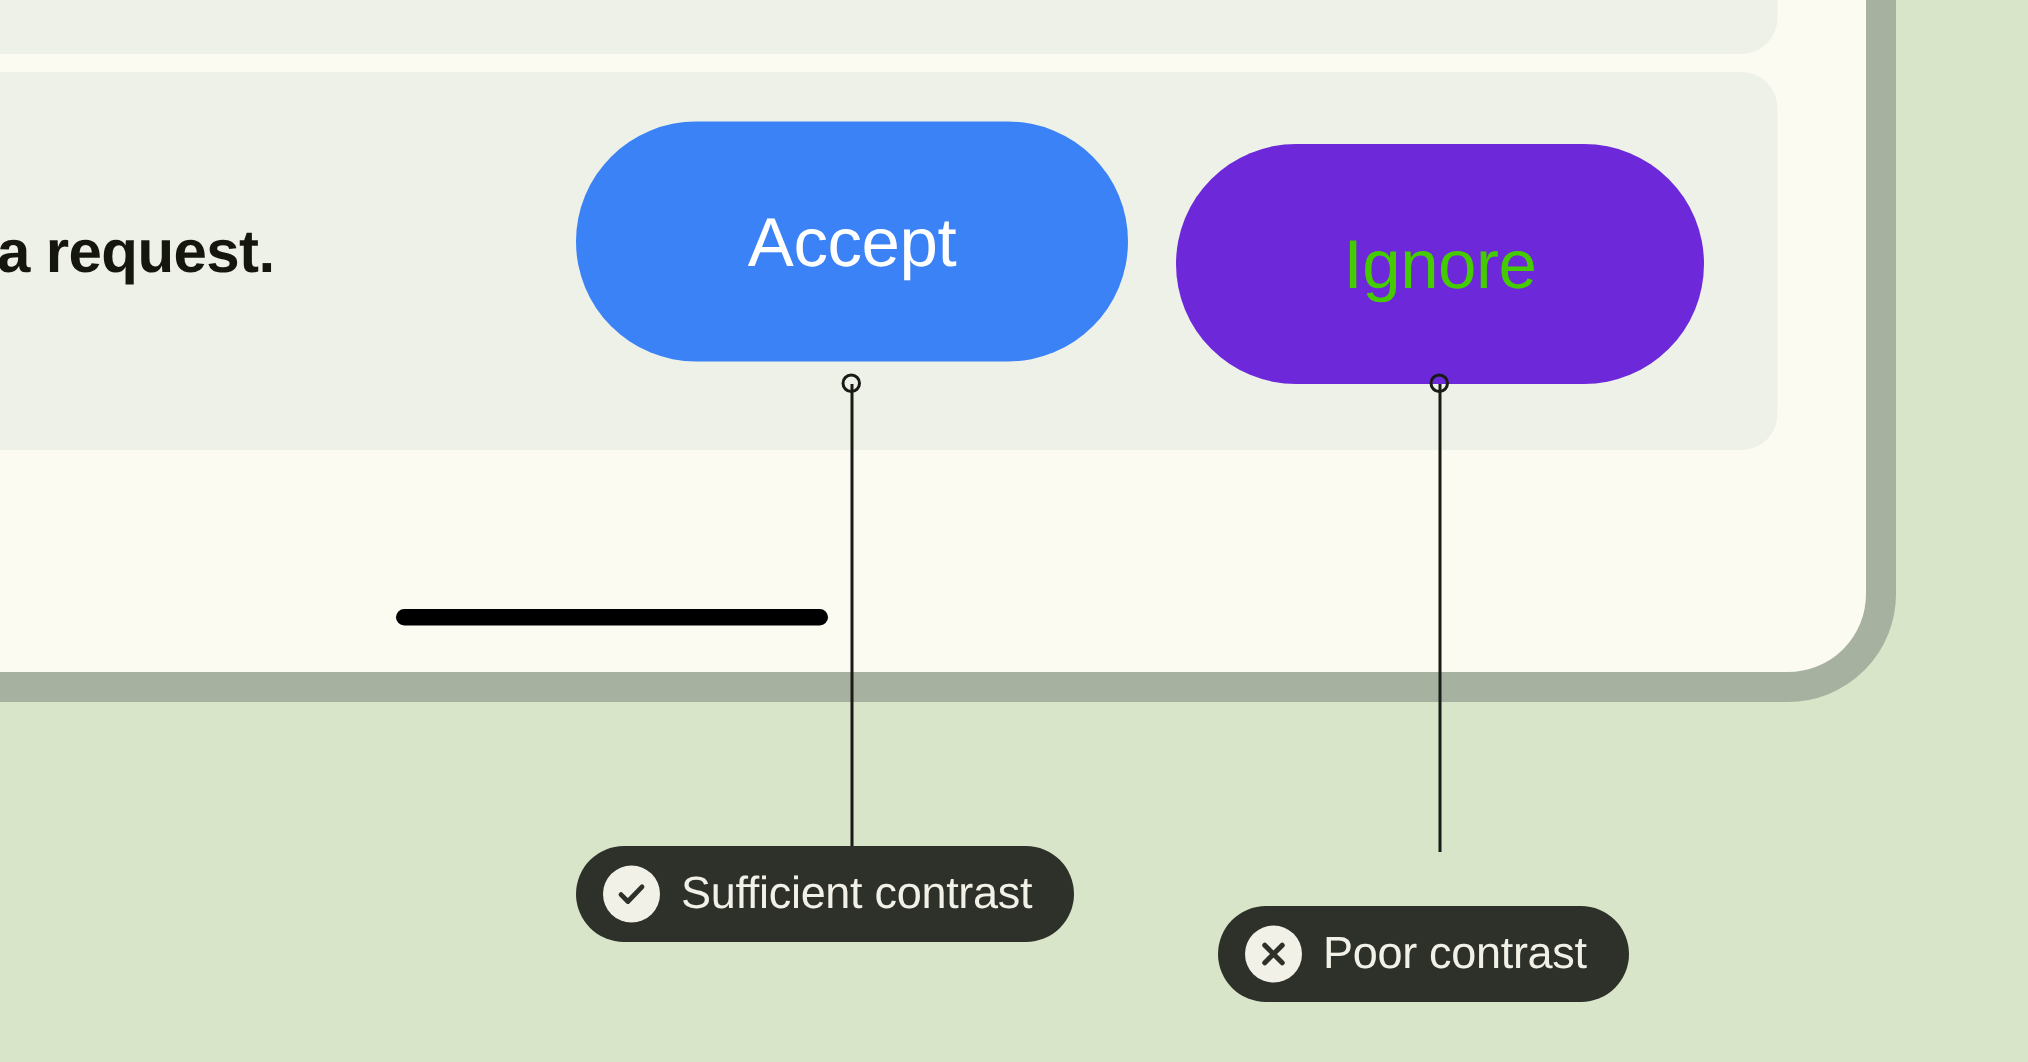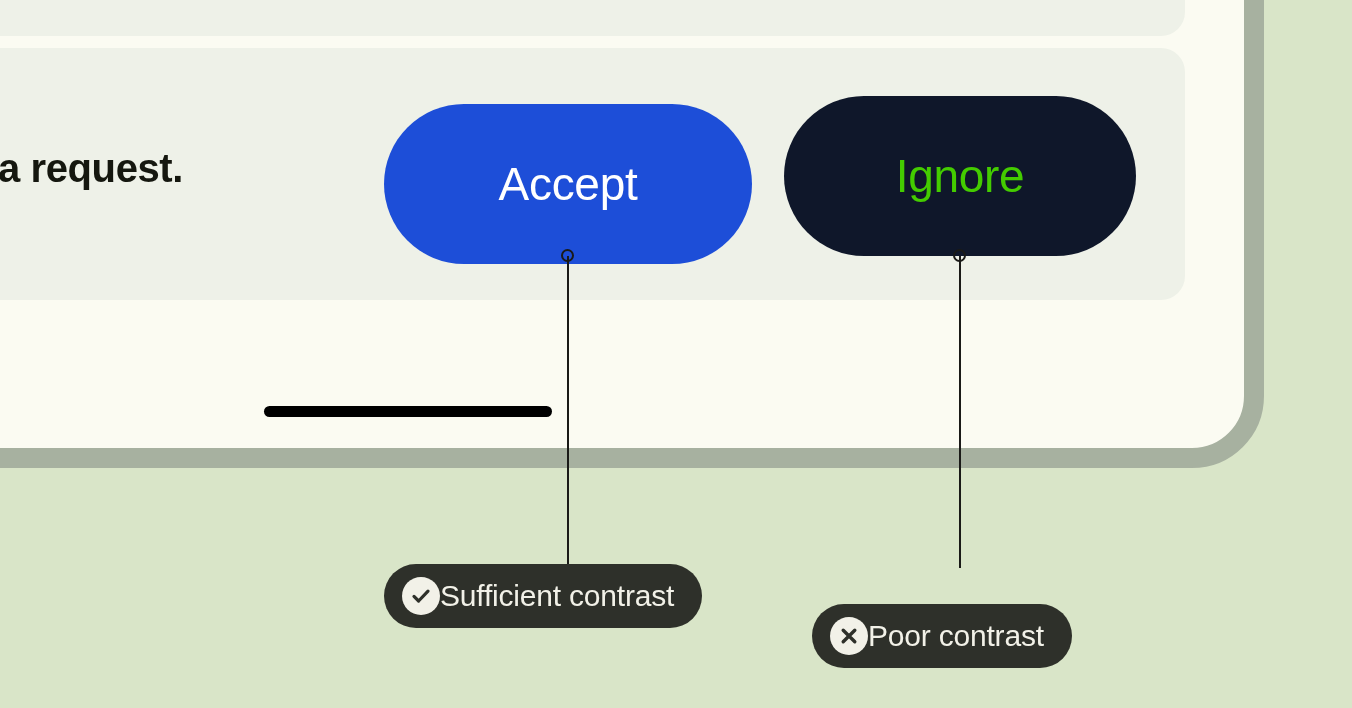--- a/index.html
+++ b/index.html
@@ -77,31 +77,31 @@
     font-weight: 500;
     letter-spacing: -0.3px;
     display: flex;
     align-items: center;
     justify-content: center;
     padding: 0;
     cursor: pointer;
   }
   #accept-button {
     left: 384px;
-    top: 104px;
+    top: 81px;
     width: 368px;
-    background: #1d4ed8;
+    background: #3b82f6;
     color: #ffffff;
     text-align: center;
   }
   #ignore-button {
     left: 784px;
     top: 96px;
     width: 352px;
-    background: #0f172a;
+    background: #6d28d9;
     color: #44cc00;
   }
 
   
   #divider-rule {
     position: absolute;
     left: 264px;
     top: 406px;
     width: 288px;
     height: 11px;
@@ -138,20 +138,21 @@
   #dot-ignore { left: 953px; top: 249px; }
 
   
   .badge {
     position: absolute;
     height: 64px;
     background: #2e302a;
     border-radius: 32px;
     display: flex;
     align-items: center;
+    gap: 14px;
     padding: 0 28px 0 18px;
     box-sizing: border-box;
   }
   #badge-sufficient { left: 384px; top: 564px; }
   #badge-poor { left: 812px; top: 564px; margin-top: 40px; }
 
   .badge-label {
     font-size: 30px;
     font-weight: 400;
     color: #f2f1e8;

